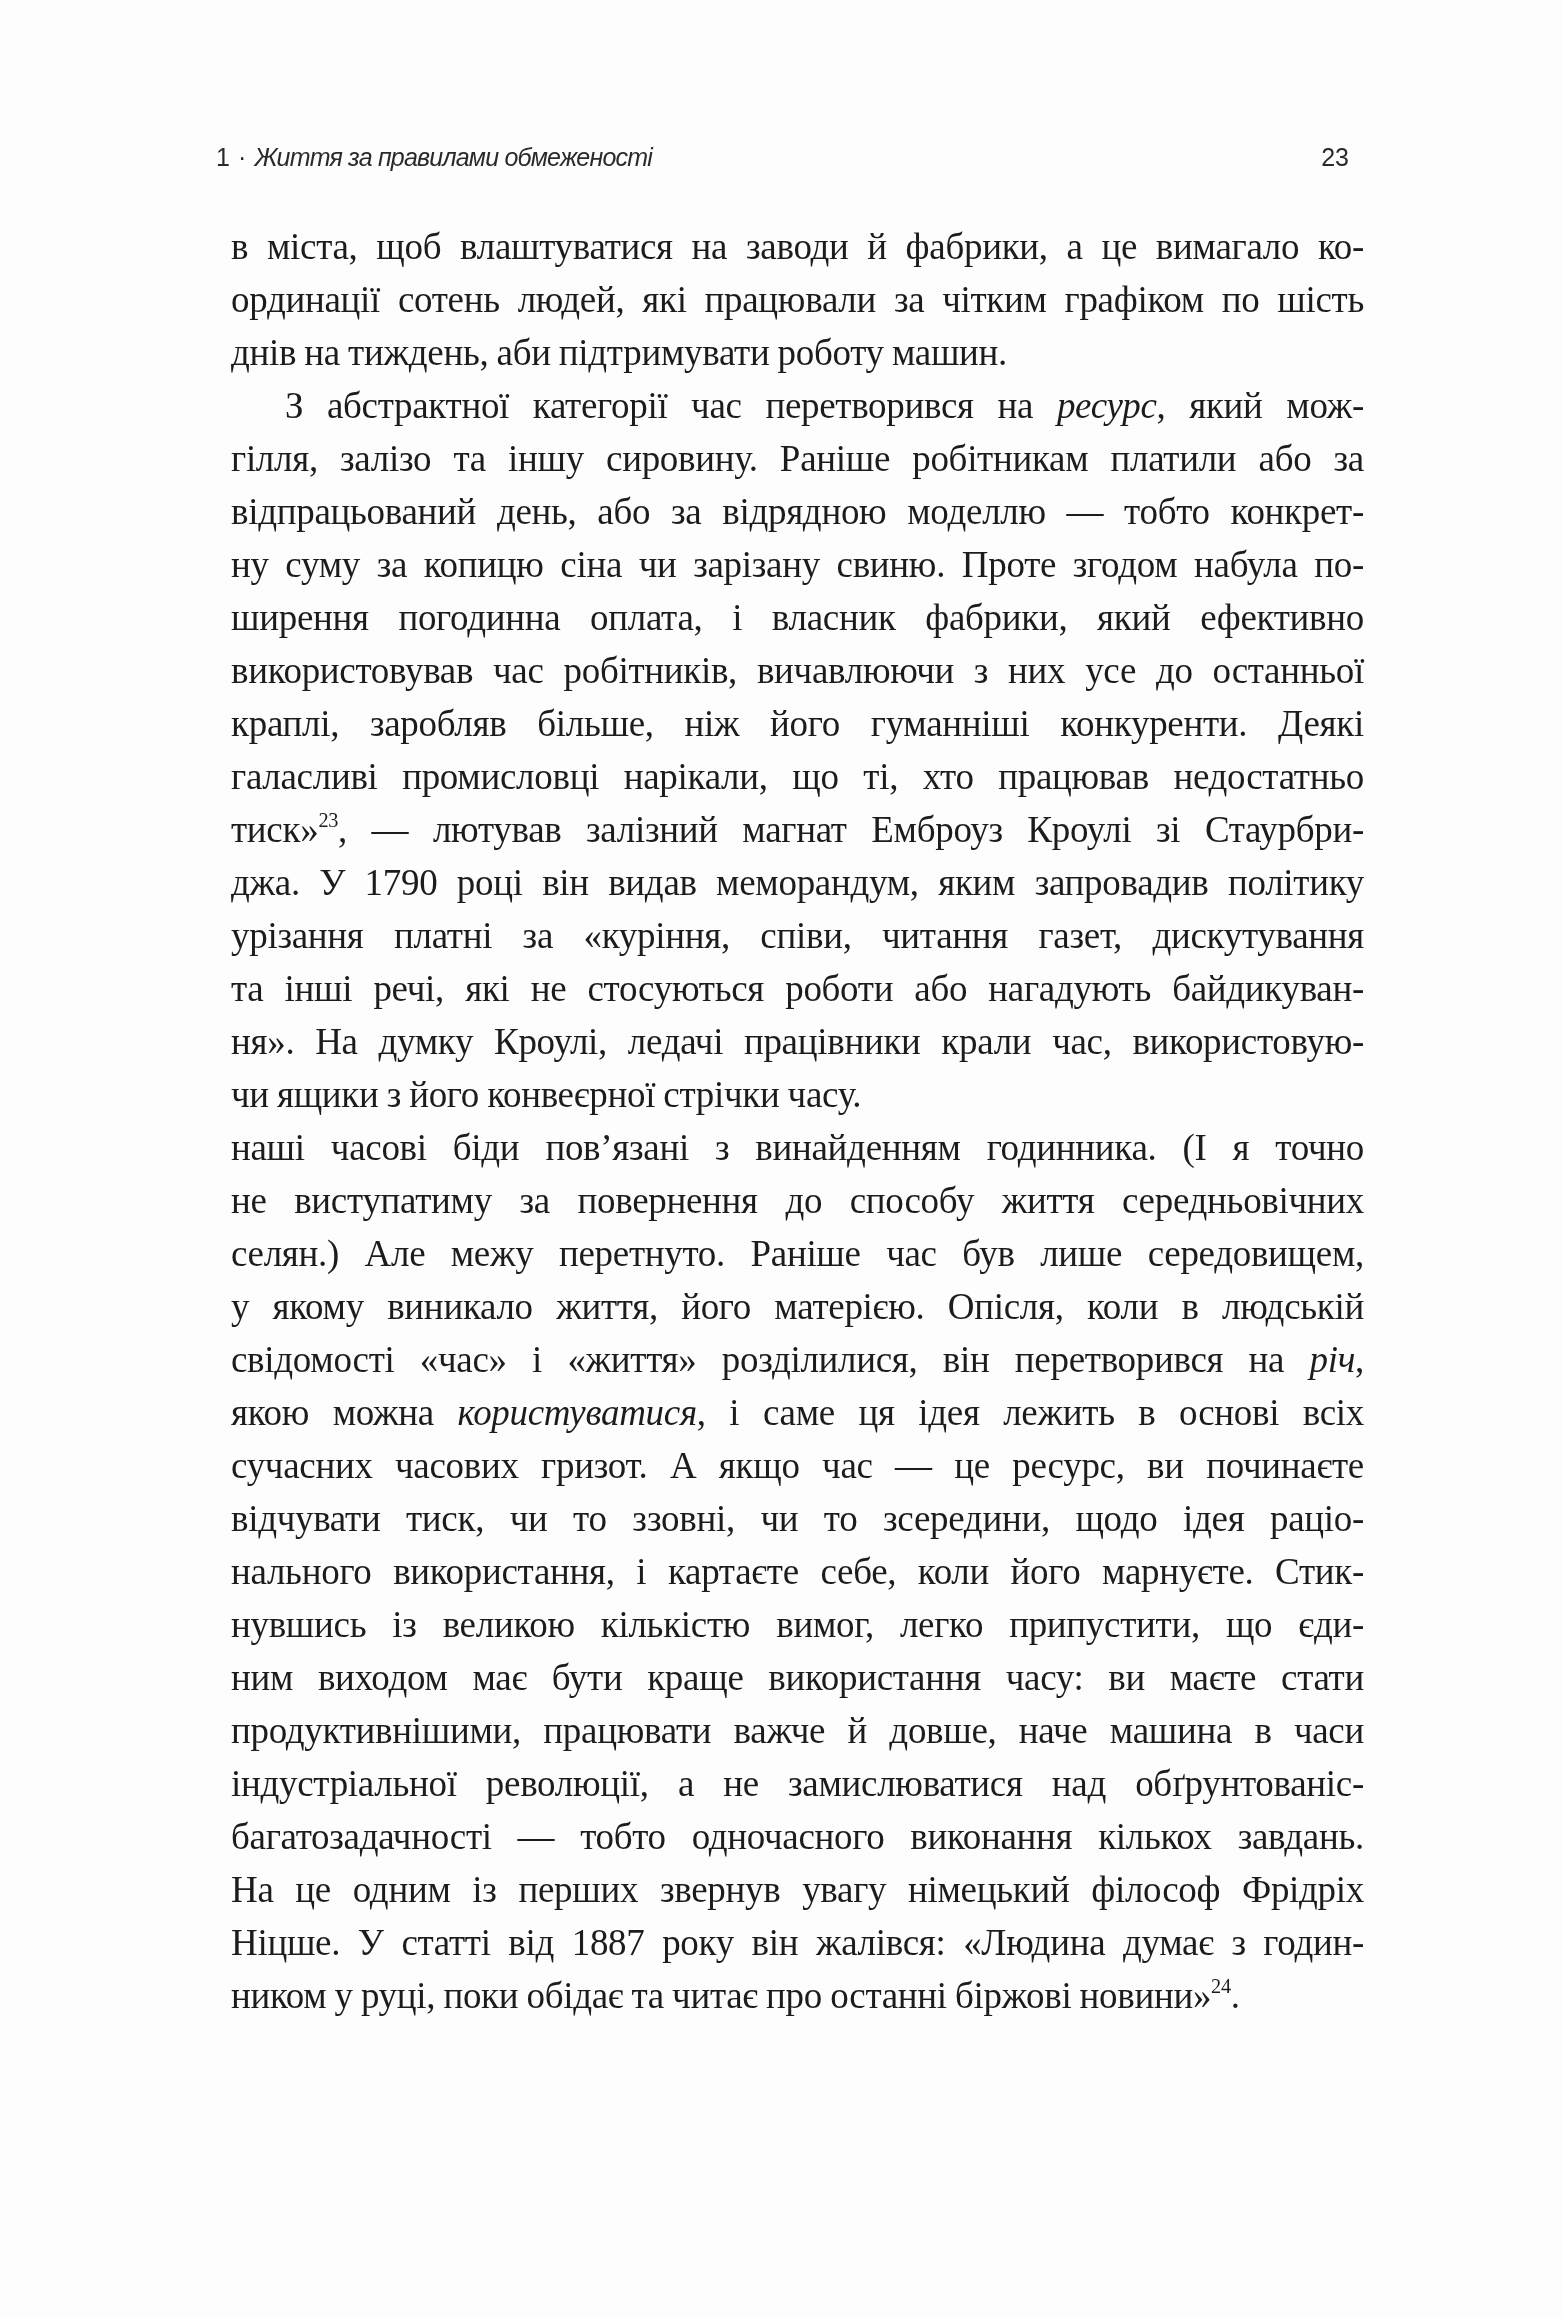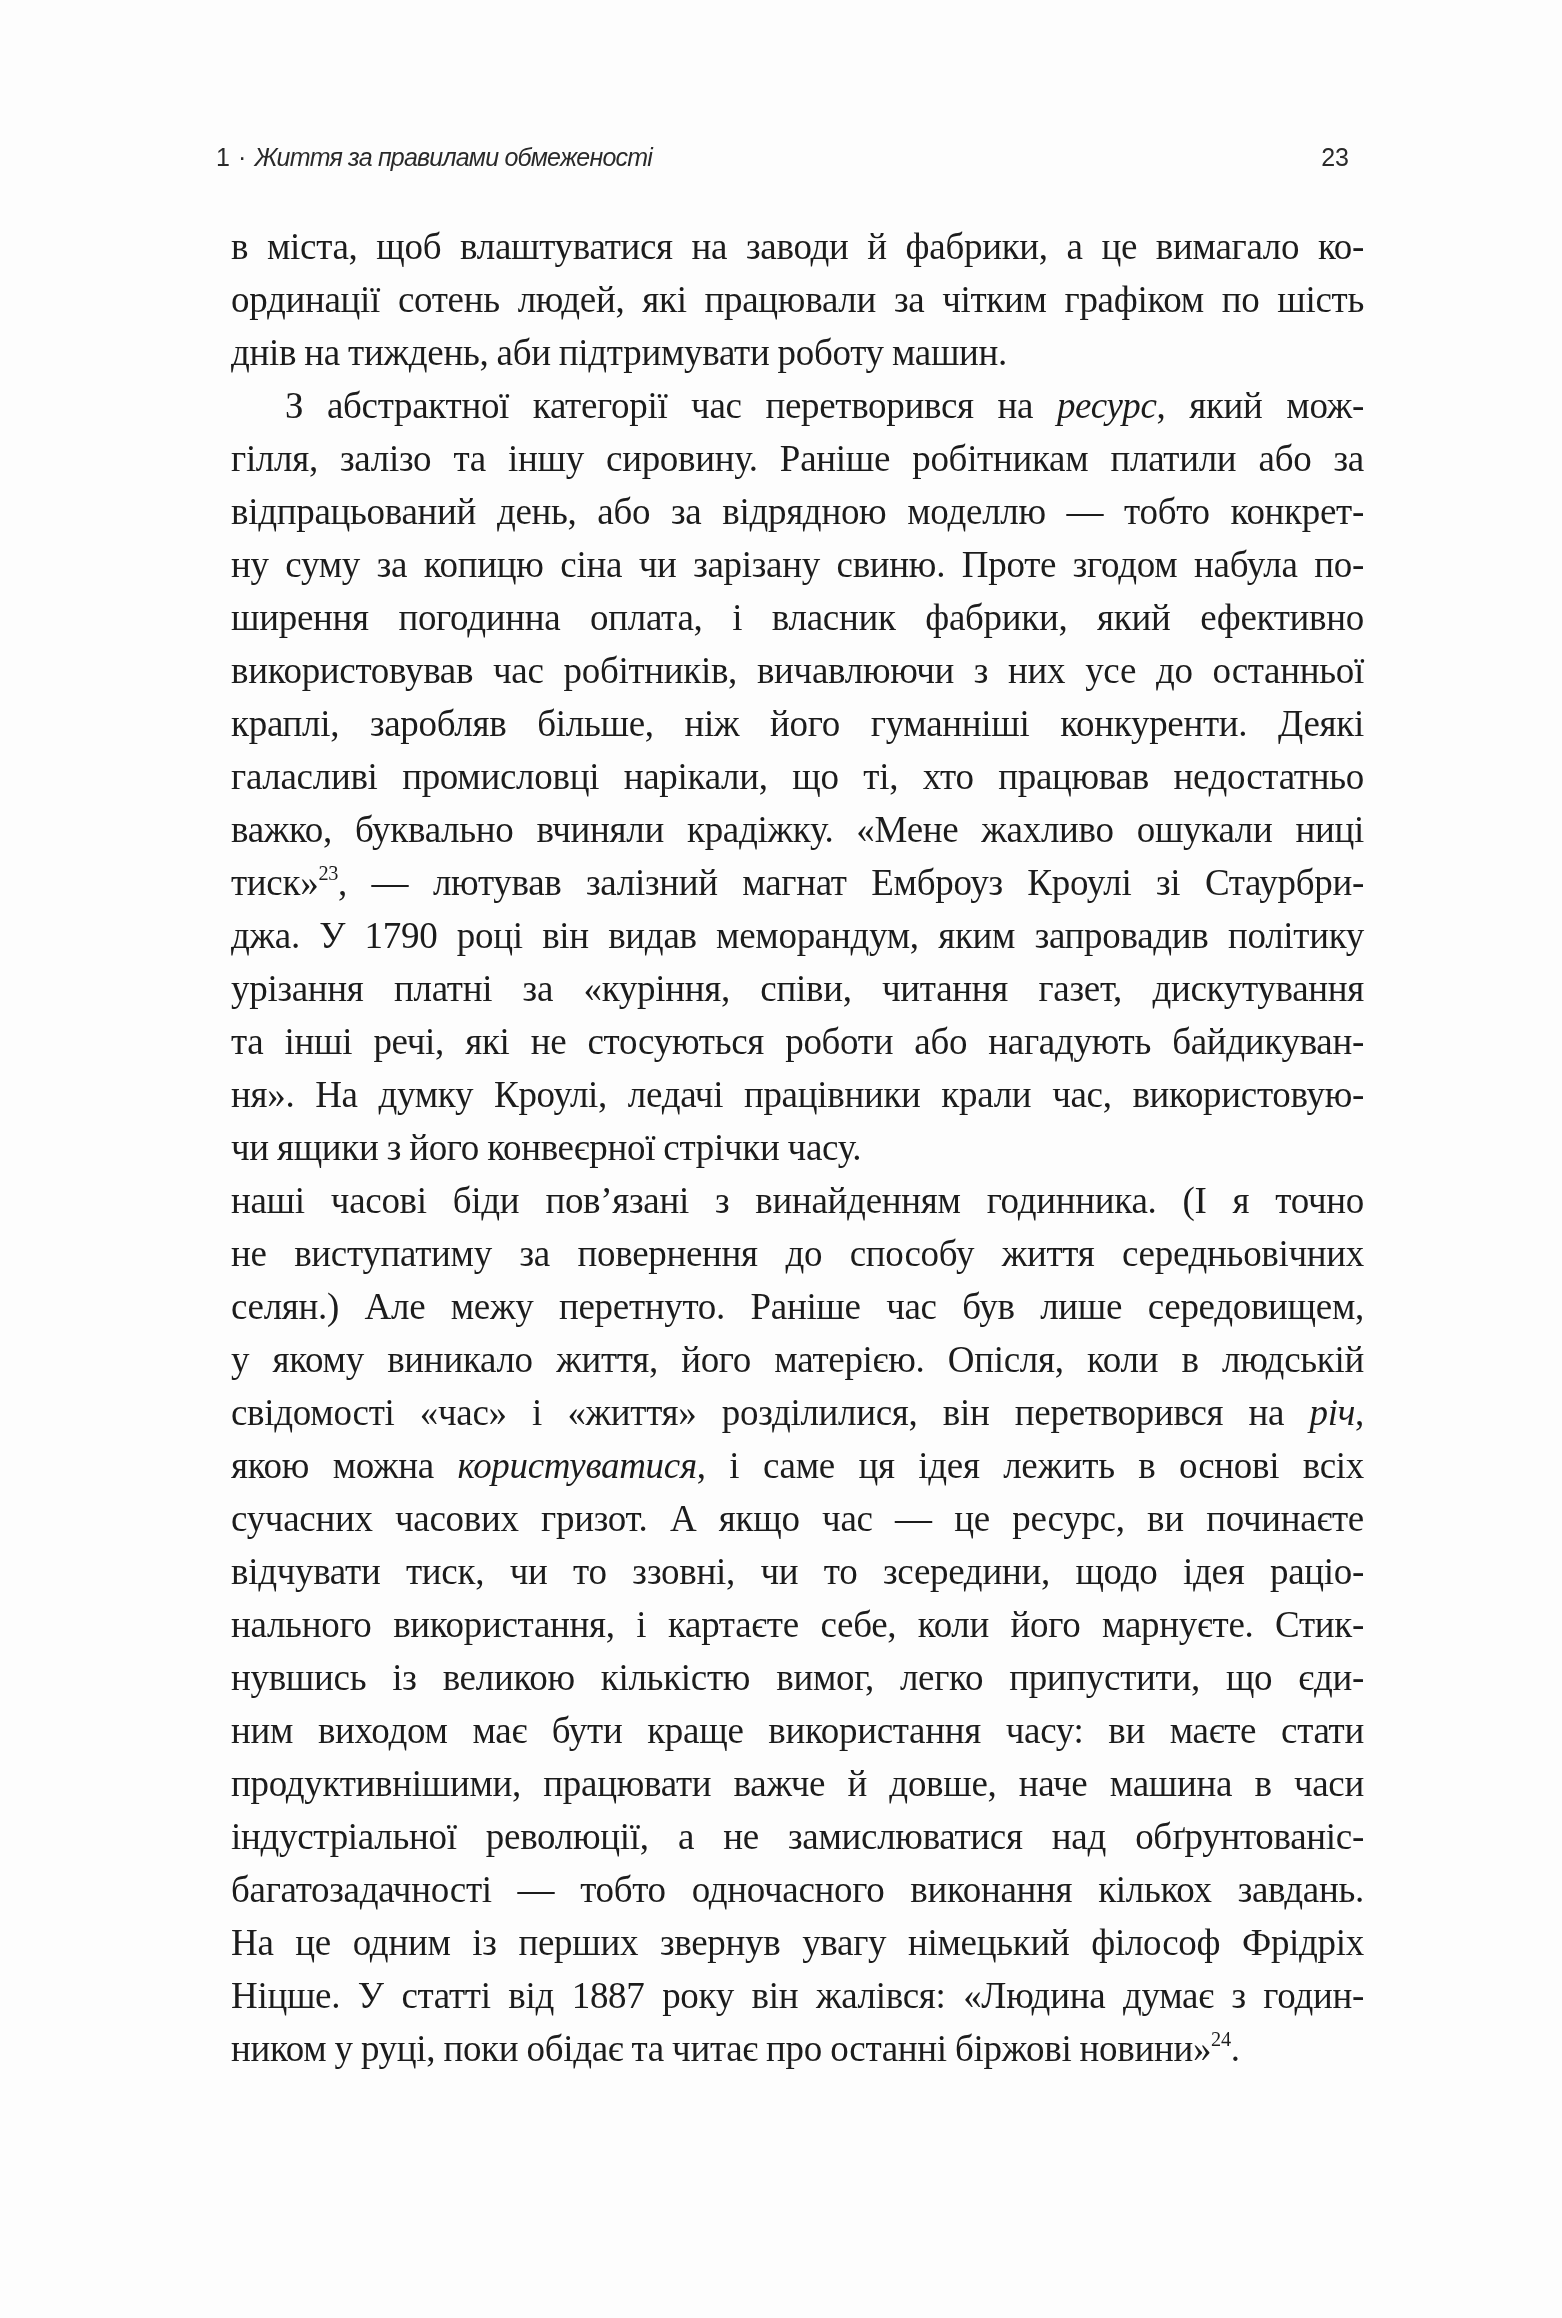--- a/index.html
+++ b/index.html
@@ -93,21 +93,20 @@
       <div class="line"><span>ординації сотень людей, які працювали за чітким графіком по шість</span></div>
       <div class="line last"><span>днів на тиждень, аби підтримувати роботу машин.</span></div>
       <div class="line indent"><span>З абстрактної категорії час перетворився на </span><em>ресурс</em><span>, який мож-</span></div>
       <div class="line"><span>гілля, залізо та іншу сировину. Раніше робітникам платили або за</span></div>
       <div class="line"><span>відпрацьований день, або за відрядною моделлю — тобто конкрет-</span></div>
       <div class="line"><span>ну суму за копицю сіна чи зарізану свиню. Проте згодом набула по-</span></div>
       <div class="line"><span>ширення погодинна оплата, і власник фабрики, який ефективно</span></div>
       <div class="line"><span>використовував час робітників, вичавлюючи з них усе до останньої</span></div>
       <div class="line"><span>краплі, заробляв більше, ніж його гуманніші конкуренти. Деякі</span></div>
       <div class="line"><span>галасливі промисловці нарікали, що ті, хто працював недостатньо</span></div>
-      <div class="line"><span>важко, буквально вчиняли крадіжку. «Мене жахливо ошукали ниці</span></div>
       <div class="line"><span>тиск»</span><sup>23</sup><span>, — лютував залізний магнат Емброуз Кроулі зі Стаурбри-</span></div>
       <div class="line"><span>джа. У 1790 році він видав меморандум, яким запровадив політику</span></div>
       <div class="line"><span>урізання платні за «куріння, співи, читання газет, дискутування</span></div>
       <div class="line"><span>та інші речі, які не стосуються роботи або нагадують байдикуван-</span></div>
       <div class="line"><span>ня». На думку Кроулі, ледачі працівники крали час, використовую-</span></div>
       <div class="line last"><span>чи ящики з його конвеєрної стрічки часу.</span></div>
       <div class="line"><span>наші часові біди пов’язані з винайденням годинника. (І я точно</span></div>
       <div class="line"><span>не виступатиму за повернення до способу життя середньовічних</span></div>
       <div class="line"><span>селян.) Але межу перетнуто. Раніше час був лише середовищем,</span></div>
       <div class="line"><span>у якому виникало життя, його матерією. Опісля, коли в людській</span></div>

